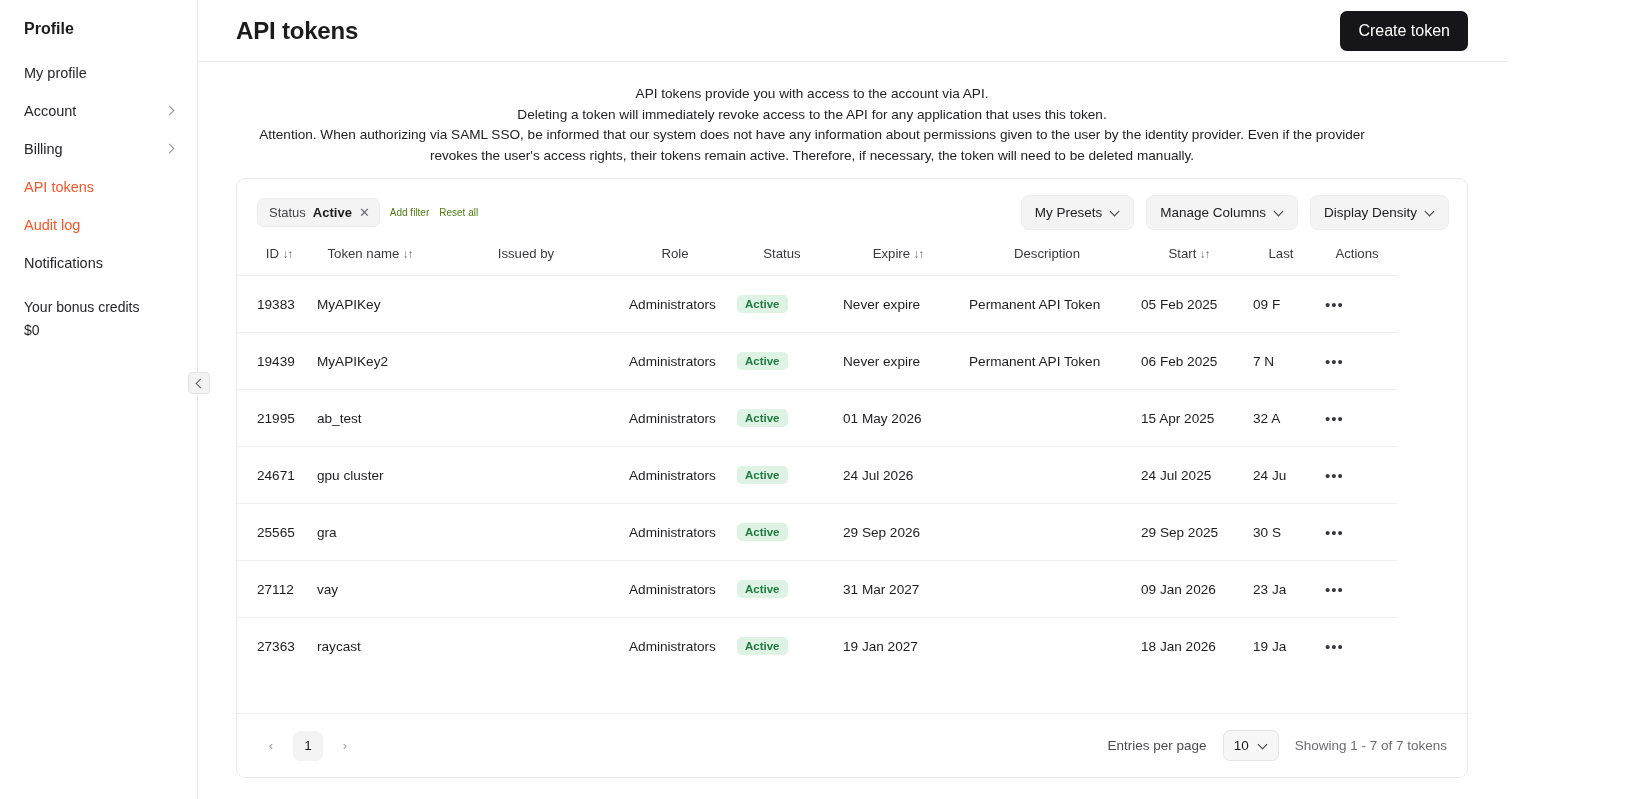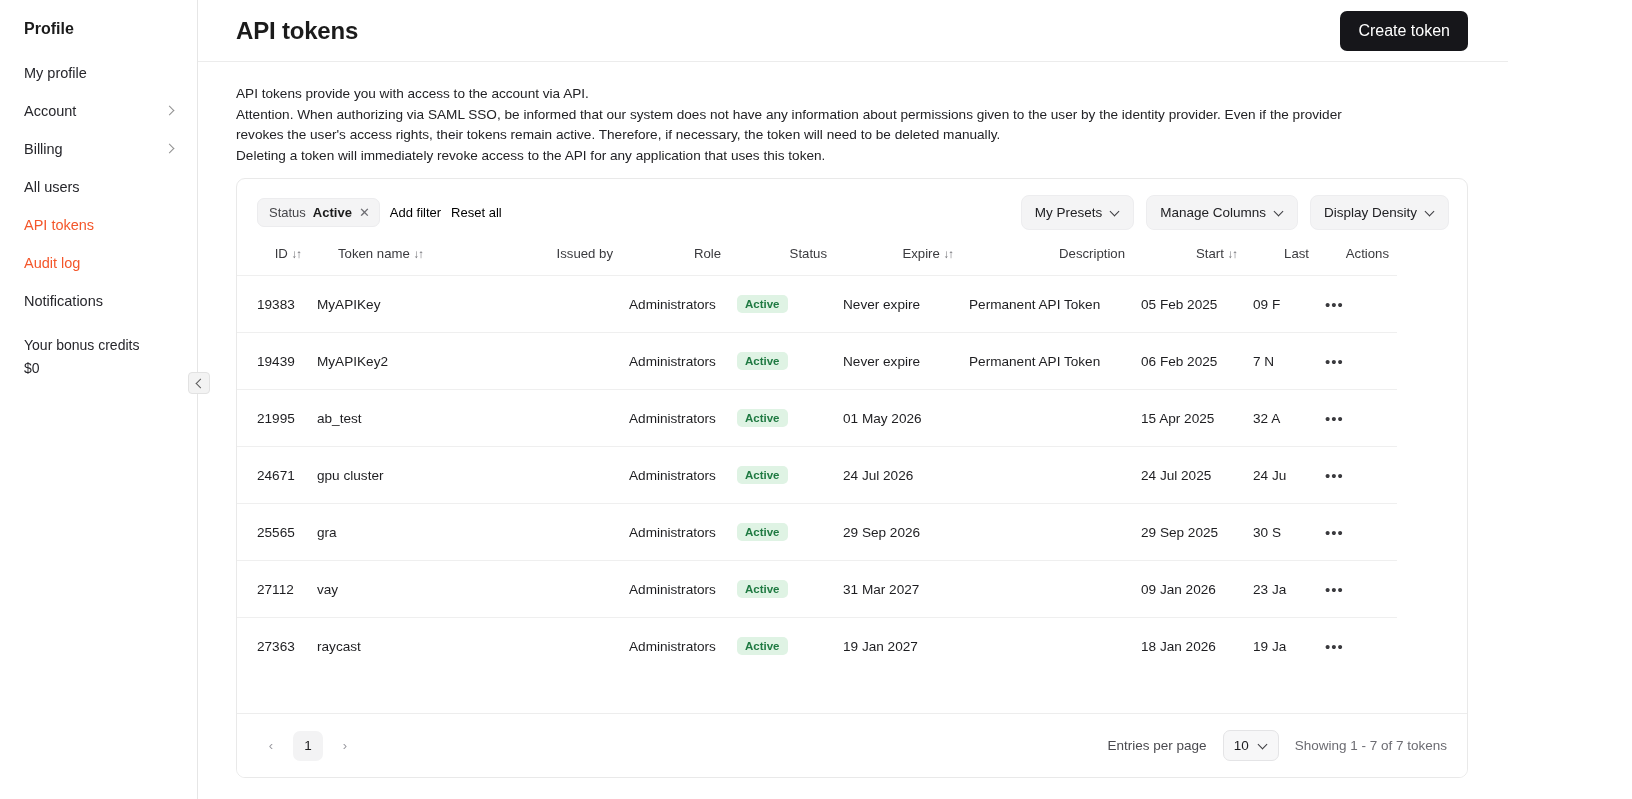--- a/index.html
+++ b/index.html
@@ -113,20 +113,21 @@
     padding: 11px 18px;
     cursor: pointer;
   }
 
   .intro {
     padding: 22px 40px 0 38px;
     font-size: 13.6px;
     line-height: 20.5px;
     color: #232326;
     max-width: 1230px;
+    text-align: center;
   }
   .intro p { margin: 0; }
 
   .panel {
     margin: 12px 40px 0 38px;
     border: 1px solid #e9e9e9;
     border-radius: 9px;
     background: #fff;
     height: 600px;
     position: relative;
@@ -152,22 +153,22 @@
     color: #46464a;
   }
   .chip .val { font-weight: 700; color: #1b1b1b; }
   .chip .x {
     font-size: 13px;
     color: #6d6d72;
     cursor: pointer;
     line-height: 1;
   }
   .link-orange {
-    color: #000000;
-    font-size: 13px;
+    color: #4d7c0f;
+    font-size: 10px;
     cursor: pointer;
   }
   .filter-right { display: flex; align-items: flex-end; gap: 12px; }
   .ctl {
     display: inline-flex;
     align-items: center;
     gap: 9px;
     background: #f4f4f5;
     border: 1px solid #ededef;
     border-radius: 8px;
@@ -193,21 +194,21 @@
 
   
   .table-wrap {
     padding: 0 0 0 0;
     overflow: hidden;
     position: relative;
     height: 470px;
   }
   table { border-collapse: collapse; width: 1160px; table-layout: fixed; }
   thead th {
-    text-align: right;
+    text-align: center;
     font-size: 13.2px;
     font-weight: 400;
     color: #3a3a3e;
     padding: 6px 8px 14px 8px;
     white-space: nowrap;
   }
   thead th:first-child { padding-left: 20px; }
   tbody td {
     font-size: 13.6px;
     color: #1e1e21;
@@ -344,23 +345,20 @@
       <span>My profile</span>
     </div>
     <div class="side-item">
       <span>Account</span>
       <span class="chev"></span>
     </div>
     <div class="side-item">
       <span>Billing</span>
       <span class="chev"></span>
     </div>
-    <div class="side-item">
-      <span>All users</span>
-    </div>
     <div class="side-item active">
       <span>API tokens</span>
     </div>
     <div class="side-item active">
       <span>Audit log</span>
     </div>
     <div class="side-item">
       <span>Notifications</span>
     </div>
 
@@ -374,22 +372,22 @@
 
   <main class="main">
 
     <div class="topbar">
       <div class="page-title">API tokens</div>
       <button class="create-btn">Create token</button>
     </div>
 
     <div class="intro">
       <p>API tokens provide you with access to the account via API.</p>
+      <p>Deleting a token will immediately revoke access to the API for any application that uses this token.</p>
       <p>Attention. When authorizing via SAML SSO, be informed that our system does not have any information about permissions given to the user by the identity provider. Even if the provider revokes the user's access rights, their tokens remain active. Therefore, if necessary, the token will need to be deleted manually.</p>
-      <p>Deleting a token will immediately revoke access to the API for any application that uses this token.</p>
     </div>
 
     <section class="panel">
 
       <div class="filterbar">
         <div class="filter-left">
           <div class="chip">
             <span>Status</span>
             <span class="val">Active</span>
             <span class="x">✕</span>

